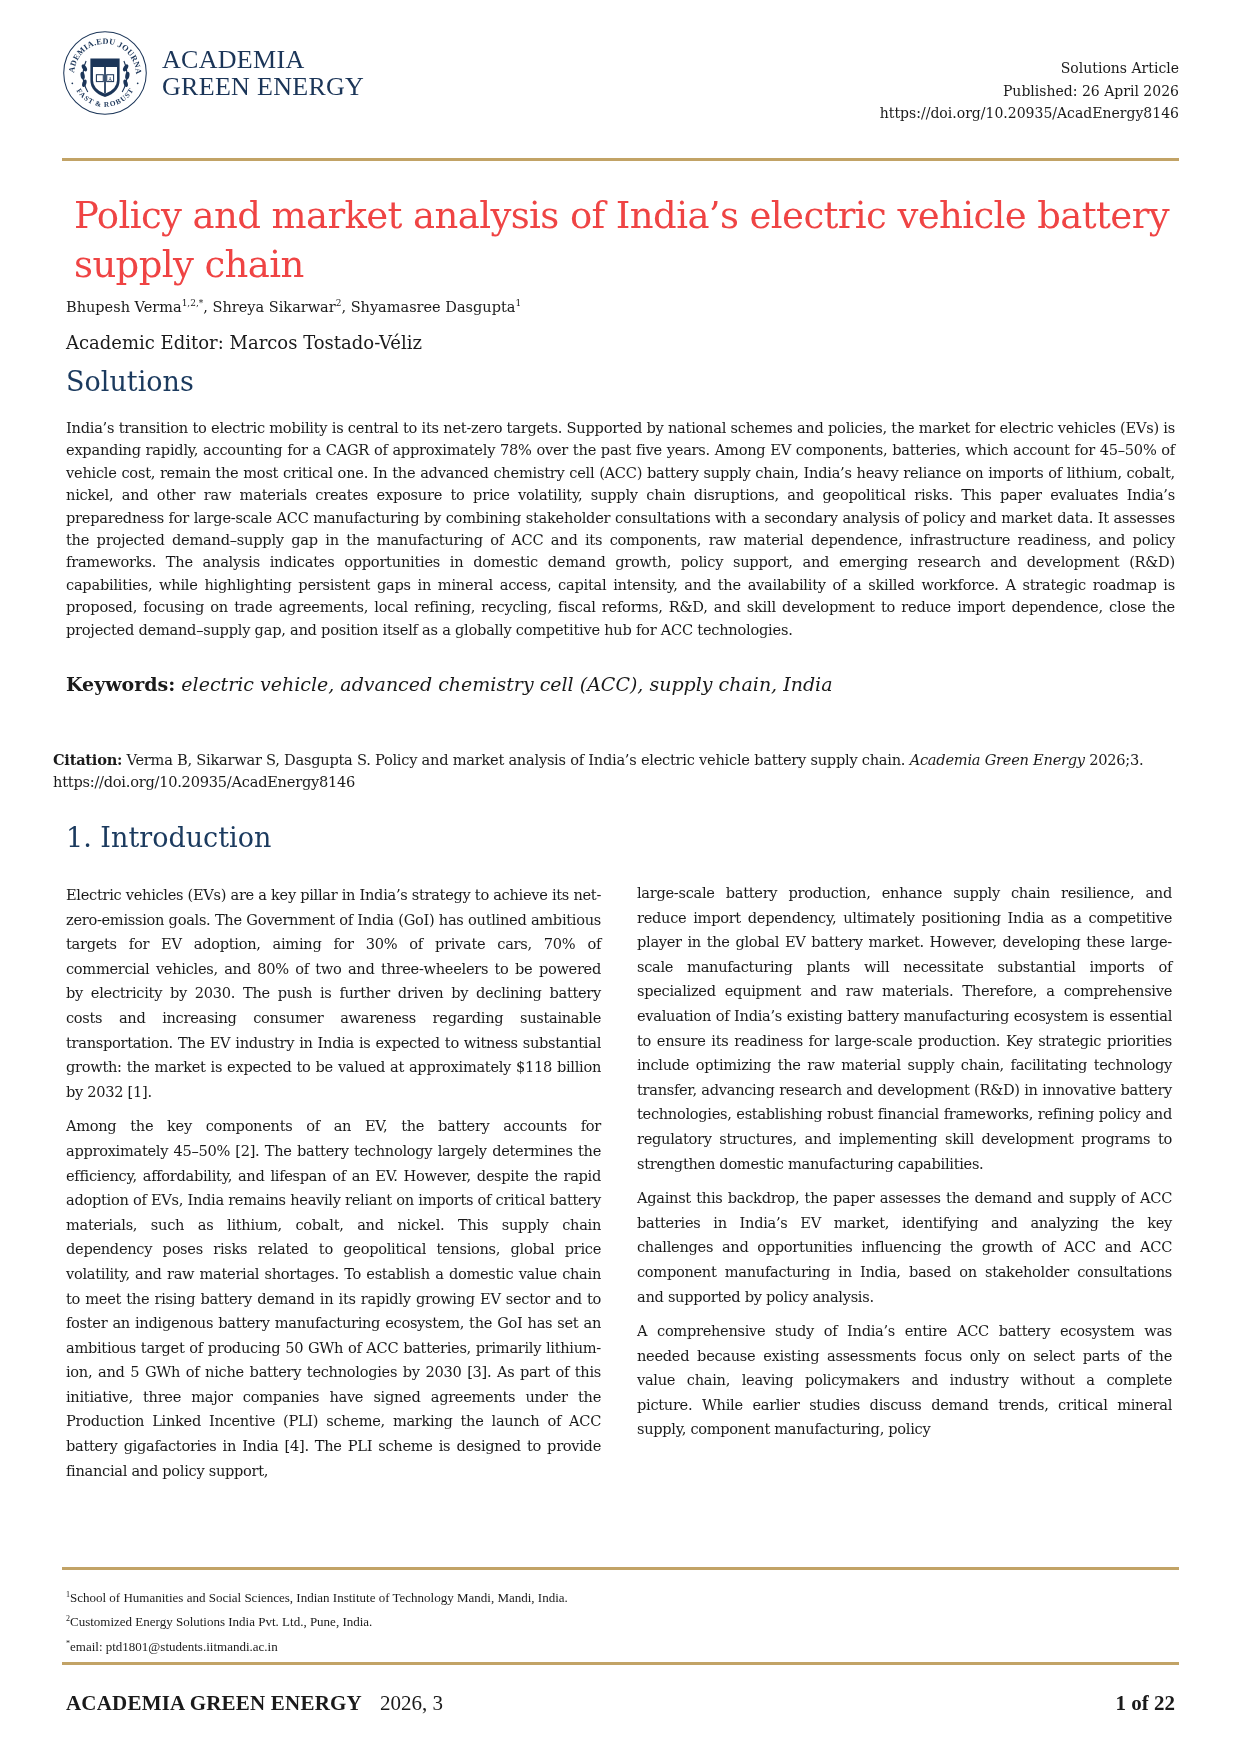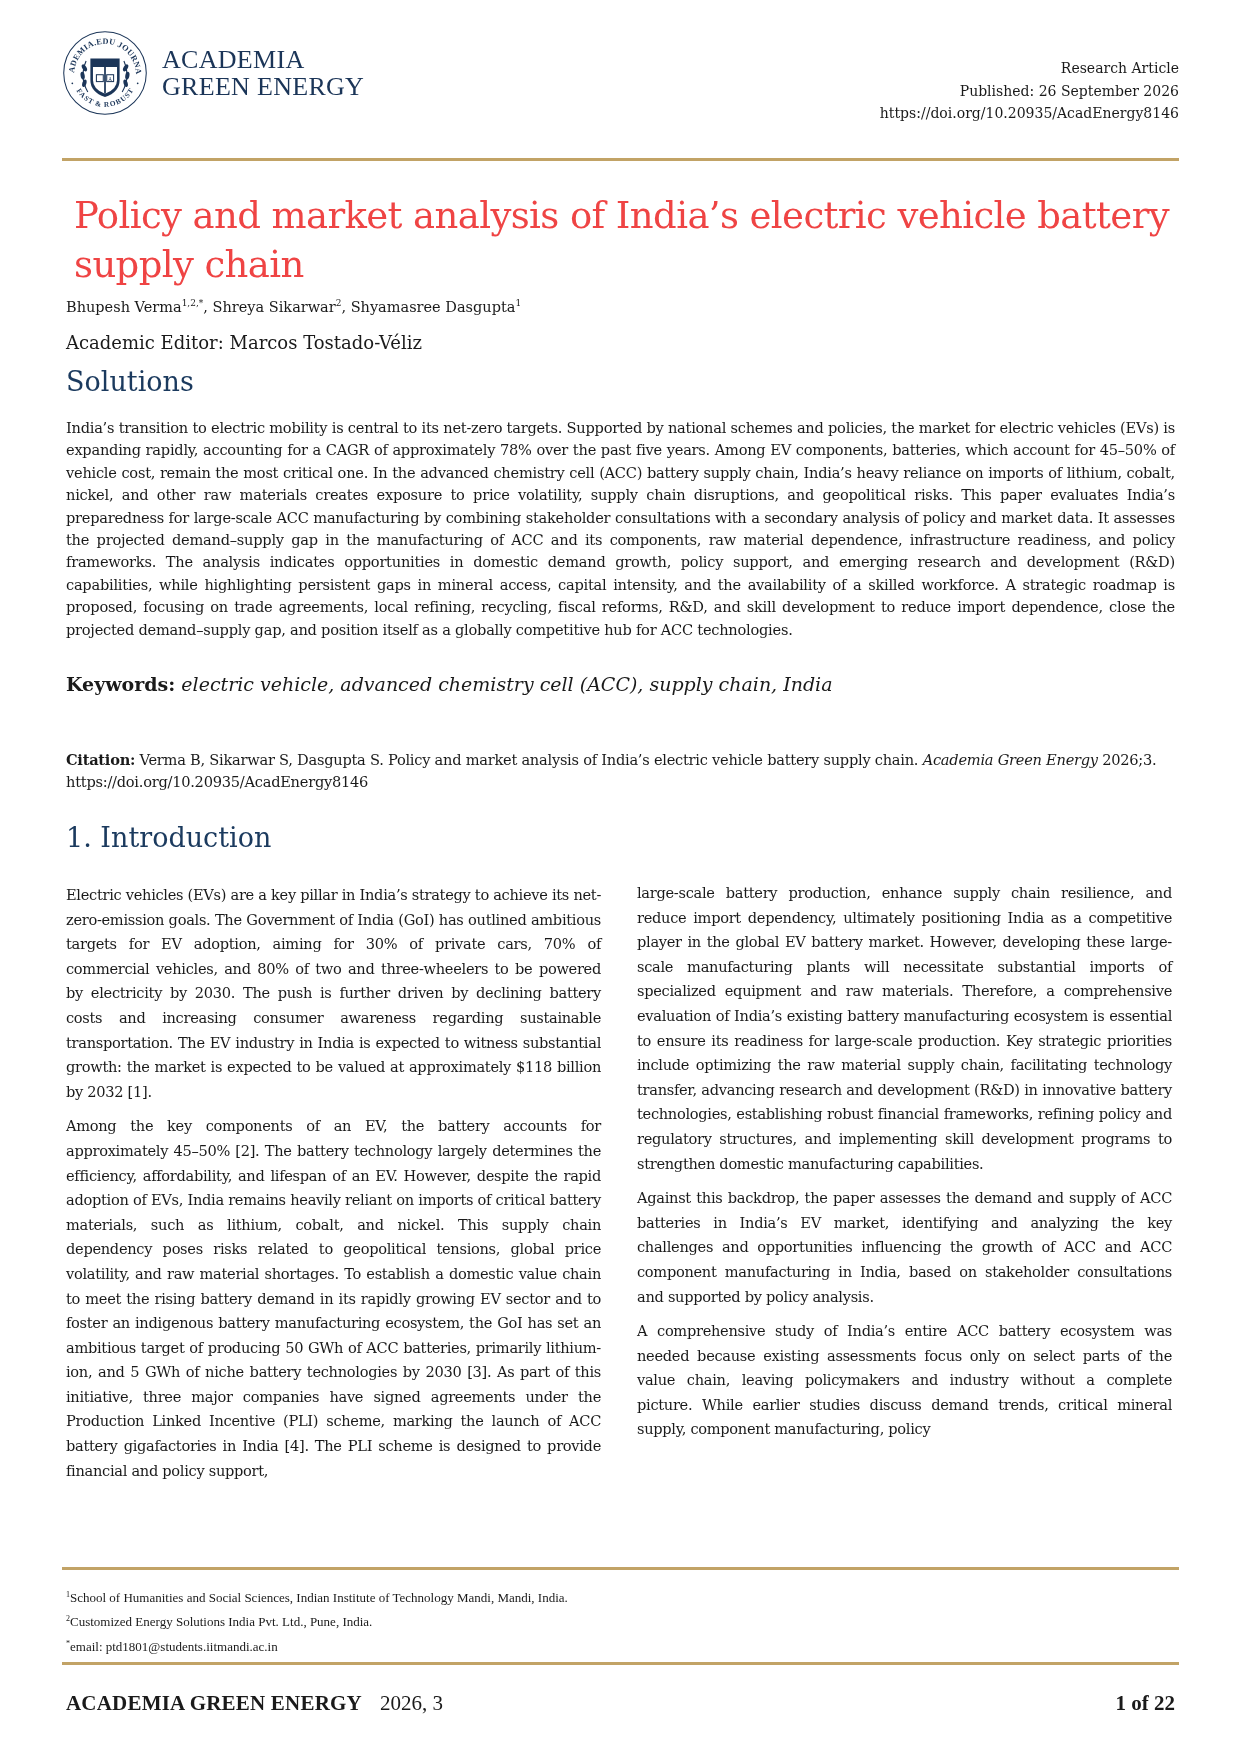--- a/index.html
+++ b/index.html
@@ -10,21 +10,21 @@
   .brand { margin-left:14px; font-family:"Liberation Serif", serif; color:#1b3558; font-size:26px; line-height:27px; letter-spacing:0.3px; }
   .meta { position:absolute; right:62px; top:57px; text-align:right; font-family:"DejaVu Serif", serif; font-size:14px; line-height:22.5px; color:#1a1a1a; }
   .rule { position:absolute; left:62px; right:62px; height:3px; background:#c2a366; }
   .title { position:absolute; left:66px; top:183px; width:1100px; font-family:"DejaVu Serif", serif; font-size:37px; line-height:49px; color:#ef4444; font-weight:normal; margin:8px; letter-spacing:-0.6px; }
   .authors { position:absolute; left:66px; top:298px; font-size:14.5px; }
   .authors sup { font-size:9px; }
   .editor { position:absolute; left:66px; top:332px; font-size:18px; }
   h2.section { position:absolute; margin:0; font-family:"DejaVu Serif", serif; font-weight:normal; color:#1b3a5e; font-size:27px; }
   .abstract-body { position:absolute; left:66px; top:417px; width:1109px; font-size:14.6px; line-height:22.4px; text-align:justify; margin:0; letter-spacing:-0.25px; }
   .kw { position:absolute; left:66px; top:673px; width:1109px; font-size:19px; }
-  .cite { position:absolute; left:66px; top:749px; width:1109px; font-size:14.6px; line-height:22.4px; letter-spacing:-0.25px; }
+  .cite { position:absolute; left:53px; top:749px; width:1109px; font-size:14.6px; line-height:22.4px; letter-spacing:-0.25px; }
   .col { position:absolute; top:883px; width:535px; font-size:14.6px; line-height:24.6px; text-align:justify; letter-spacing:-0.3px; hyphens:manual; }
   .col p { margin:0 0 10px 0; }
   .col-left { left:66px; }
   .col-right { left:637px; top:881px; }
   .footnotes { position:absolute; left:66px; top:1584px; font-size:13px; line-height:21px; font-family:"Liberation Serif", serif; }
   .footnotes sup { font-size:8px; }
   .footer { position:absolute; left:66px; right:66px; top:1691px; display:flex; justify-content:space-between; font-family:"Liberation Serif", serif; font-size:21px; }
   .footer .j { font-weight:bold; letter-spacing:0.2px; }
   .footer .v { margin-left:18px; }
   .footer .pg { font-weight:bold; }
@@ -72,22 +72,22 @@
       <circle cx="12" cy="62" r="1" fill="#1b3558"></circle>
         <circle cx="88" cy="62" r="1" fill="#1b3558"></circle>
     </svg>
     <div class="brand">
       <div>ACADEMIA</div>
       <div>GREEN ENERGY</div>
     </div>
   </div>
 
   <div class="meta">
-    <div>Research Article</div>
-    <div>Published: 26 September 2026</div>
+    <div>Solutions Article</div>
+    <div>Published: 26 April 2026</div>
     <div>https://doi.org/10.20935/AcadEnergy8146</div>
   </div>
 
   <div class="rule" style="top:158px;"></div>
 
   <h1 class="title">Policy and market analysis of India’s electric vehicle battery supply chain</h1>
 
   <div class="authors">
     <span>Bhupesh Verma</span><sup>1,2,*</sup><span>, </span><span>Shreya Sikarwar</span><sup>2</sup><span>, </span><span>Shyamasree Dasgupta</span><sup>1</sup>
   </div>

